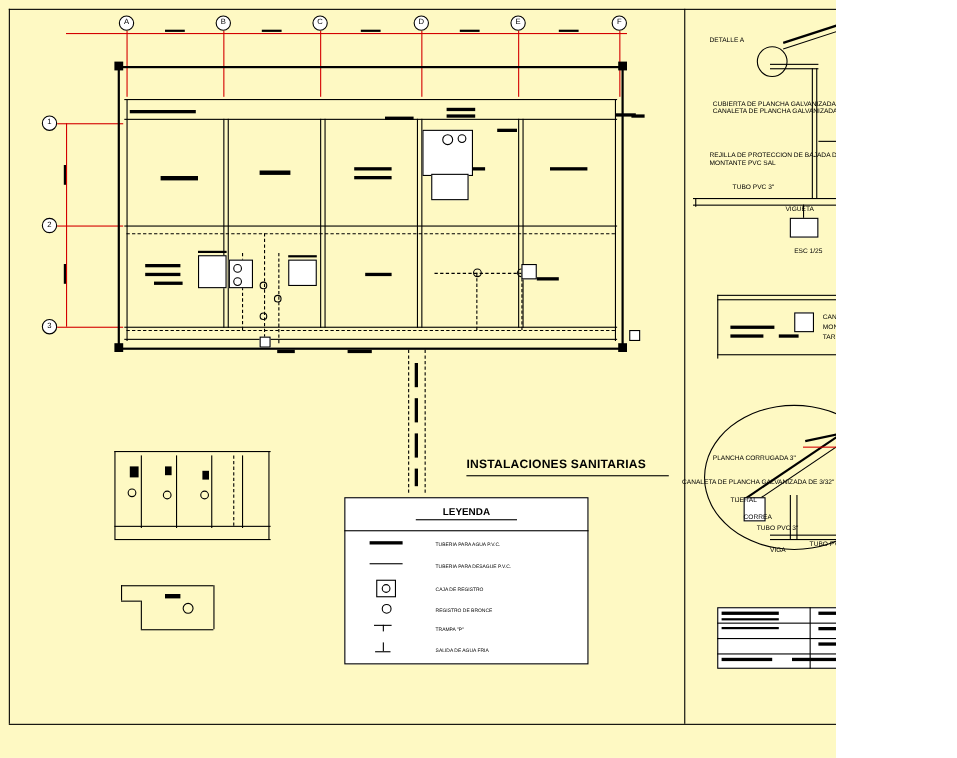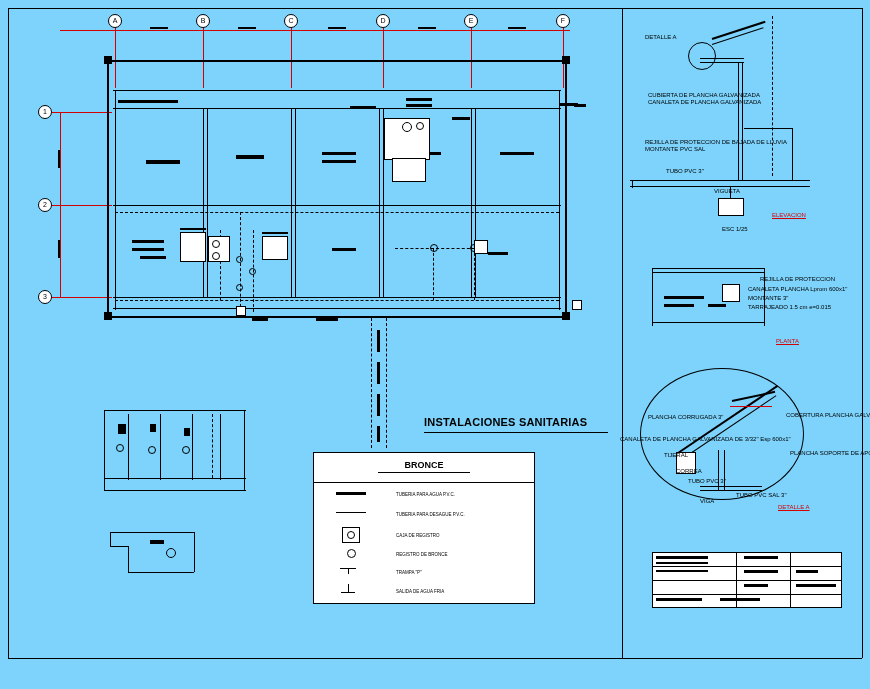--- a/index.html
+++ b/index.html
@@ -1,17 +1,17 @@
 <!DOCTYPE html>
 <html><head>
 <meta charset="utf-8">
 <style>
   html,body{margin:0;padding:0;background:#ffffff;}
   body{font-family:"Liberation Sans", sans-serif;}
-  #sheet{position:relative;width:870px;height:689px;background:#7dd3fc;overflow:hidden;}
+  #sheet{position:relative;width:760px;height:689px;background:#fef9c3;overflow:hidden;}
   .abs{position:absolute;}
   .ln{position:absolute;background:#000;}
   .red{background:#d40000;}
   .hline{height:1px;}
   .vline{width:1px;}
   .thick{height:2px;}
   .thickv{width:2px;}
   .lbl{position:absolute;font-size:6px;color:#000;white-space:nowrap;line-height:1;}
   .lbl-u{position:absolute;font-size:6px;color:#d40000;white-space:nowrap;text-decoration:underline;line-height:1;}
   .circ{position:absolute;border:1px solid #000;border-radius:50%;box-sizing:border-box;}
@@ -179,21 +179,21 @@
   <div class="ln vline" style="left:128px;top:546px;height:26px;"></div>
   <div class="ln hline" style="left:128px;top:572px;width:66px;"></div>
   <div class="ln vline" style="left:194px;top:532px;height:40px;"></div>
   <div class="blk" style="left:150px;top:540px;width:14px;height:4px;"></div>
   <div class="circ" style="left:166px;top:548px;width:10px;height:10px;"></div>
 
   <div class="title-main" style="left:424px;top:416px;">INSTALACIONES SANITARIAS</div>
   <div class="ln hline" style="left:424px;top:432px;width:184px;height:1px;"></div>
 
   <div class="box" style="left:313px;top:452px;width:222px;height:152px;"></div>
-  <div class="abs leg-title" style="left:313px;top:460px;width:222px;">BRONCE</div>
+  <div class="abs leg-title" style="left:313px;top:460px;width:222px;">LEYENDA</div>
   <div class="ln hline" style="left:378px;top:472px;width:92px;"></div>
   <div class="ln hline" style="left:313px;top:482px;width:222px;"></div>
 
   <div class="blk" style="left:336px;top:492px;width:30px;height:3px;"></div>
   <div class="ln hline" style="left:336px;top:512px;width:30px;"></div>
   <div class="box" style="left:342px;top:527px;width:18px;height:16px;"></div>
   <div class="circ" style="left:347px;top:531px;width:8px;height:8px;"></div>
   <div class="circ" style="left:347px;top:549px;width:9px;height:9px;"></div>
   <div class="ln hline" style="left:340px;top:568px;width:16px;"></div>
   <div class="ln vline" style="left:348px;top:568px;height:6px;"></div>

